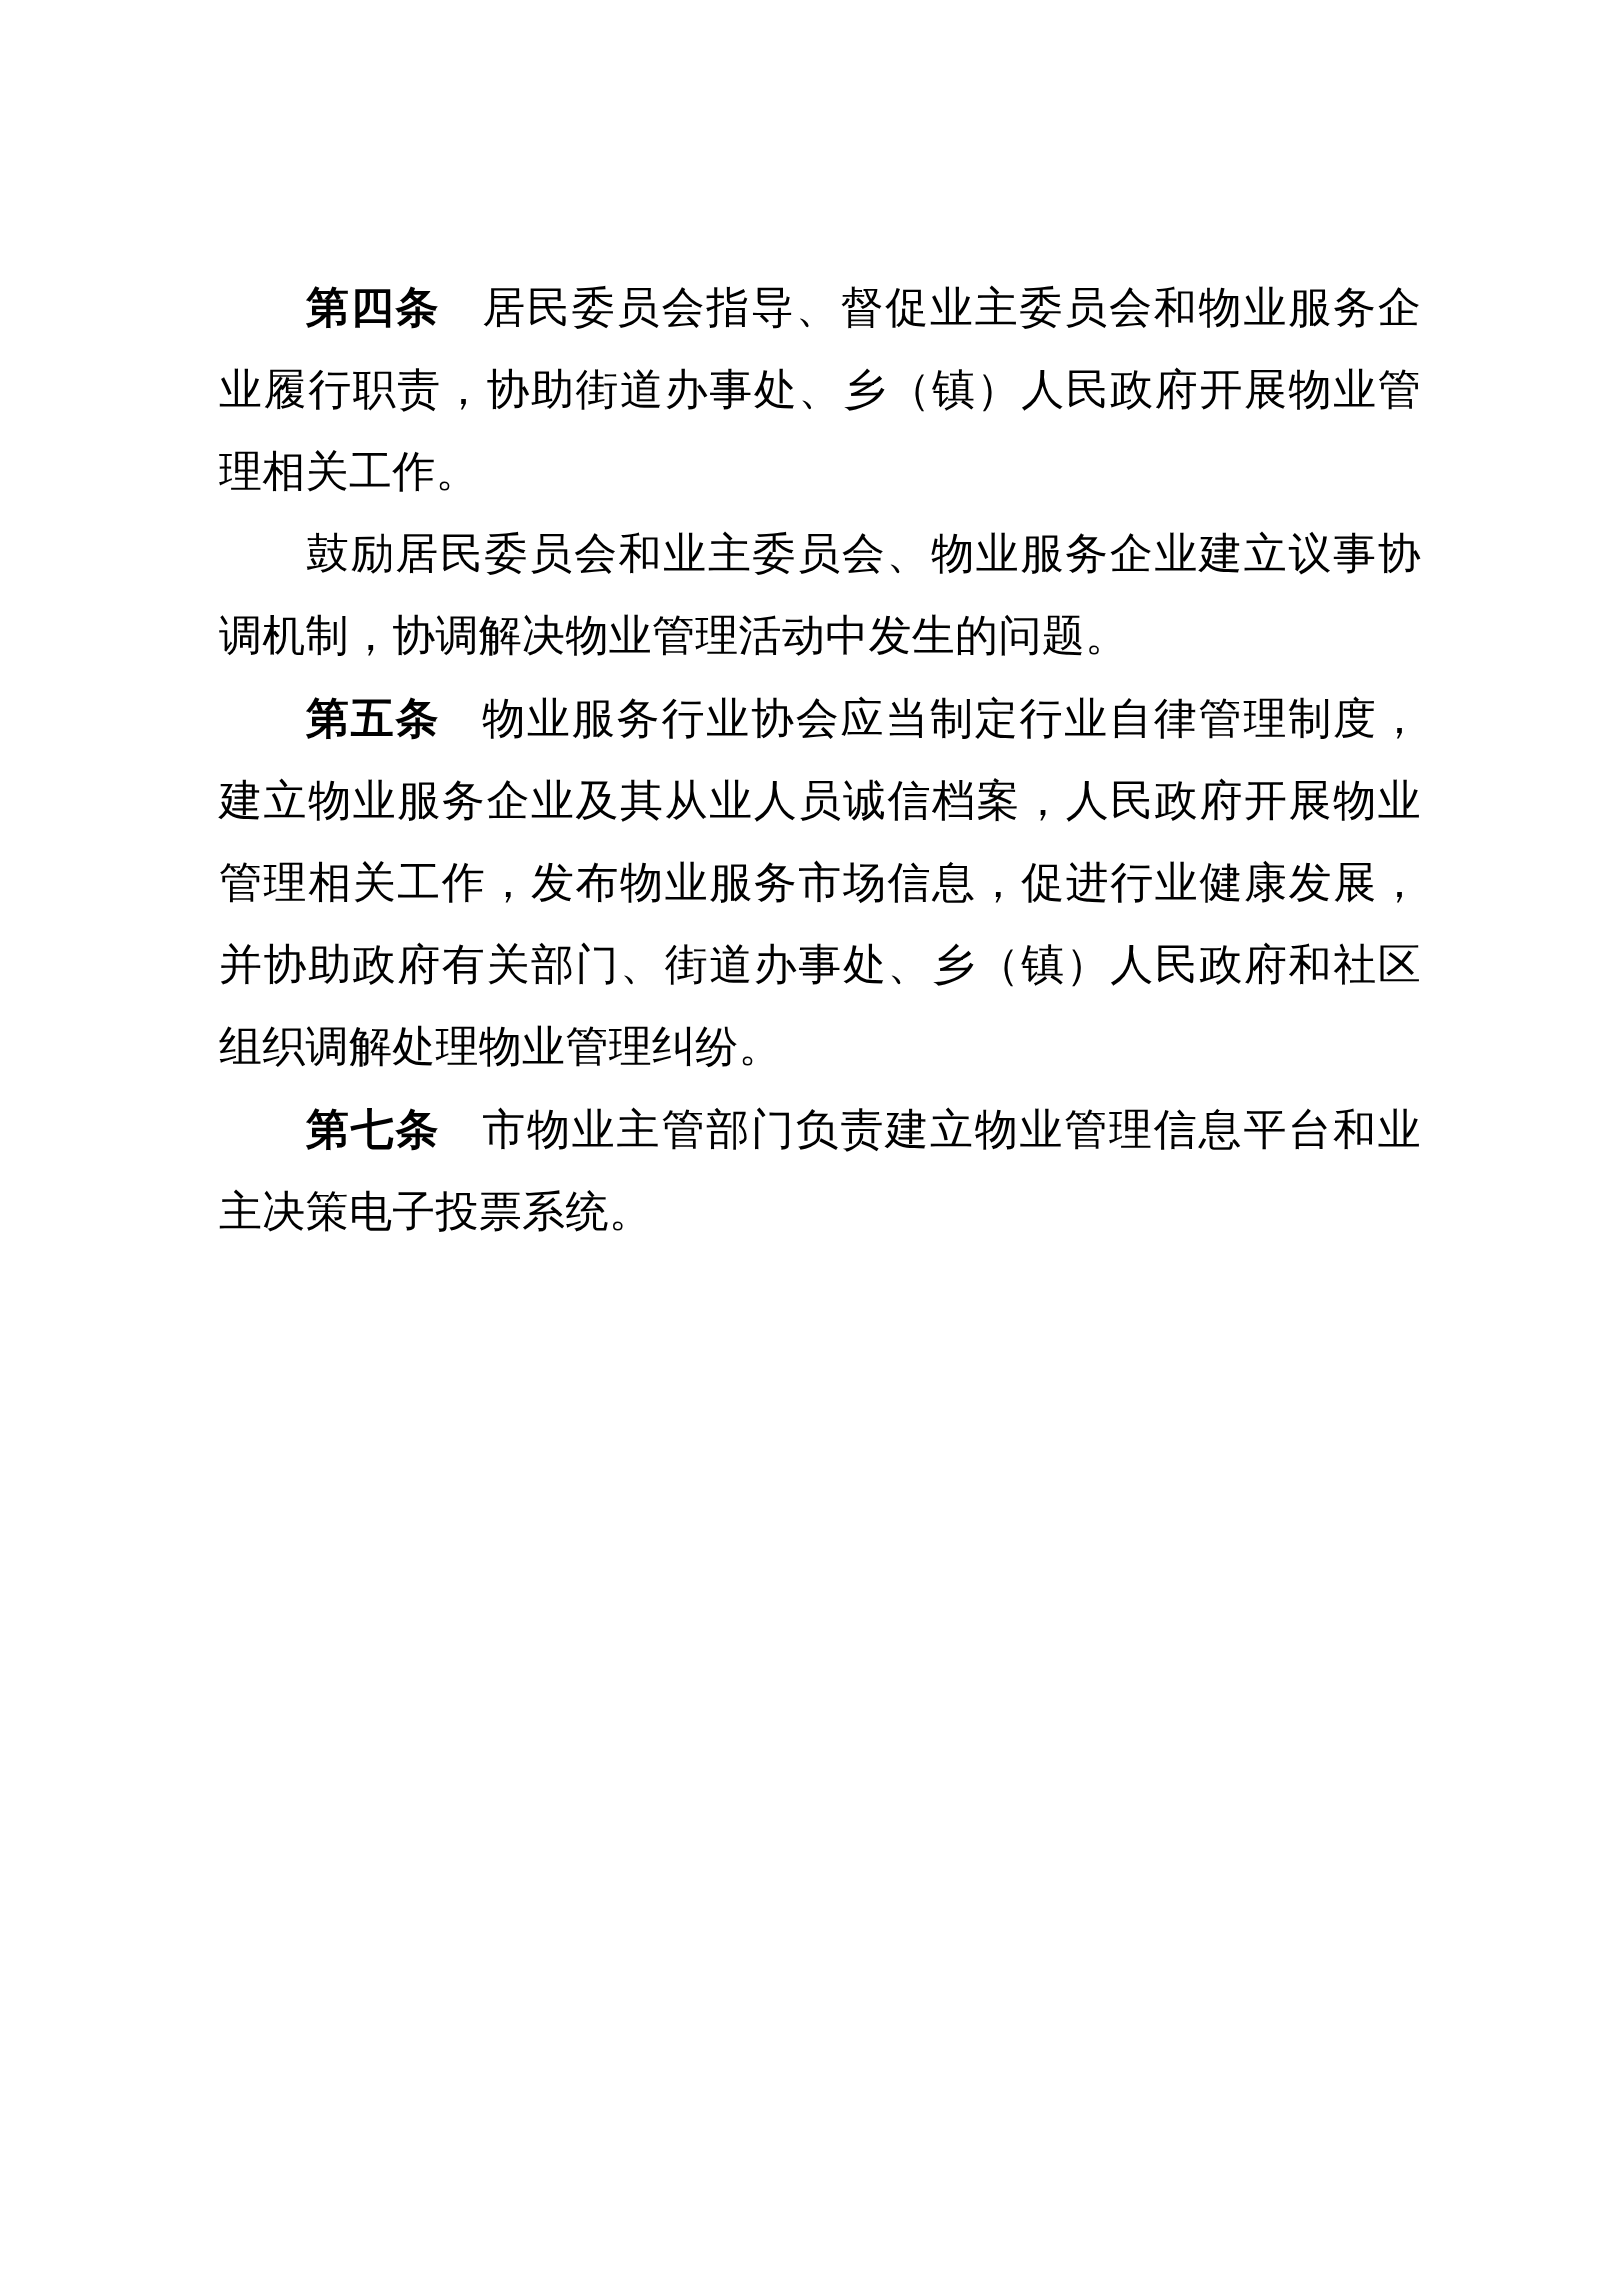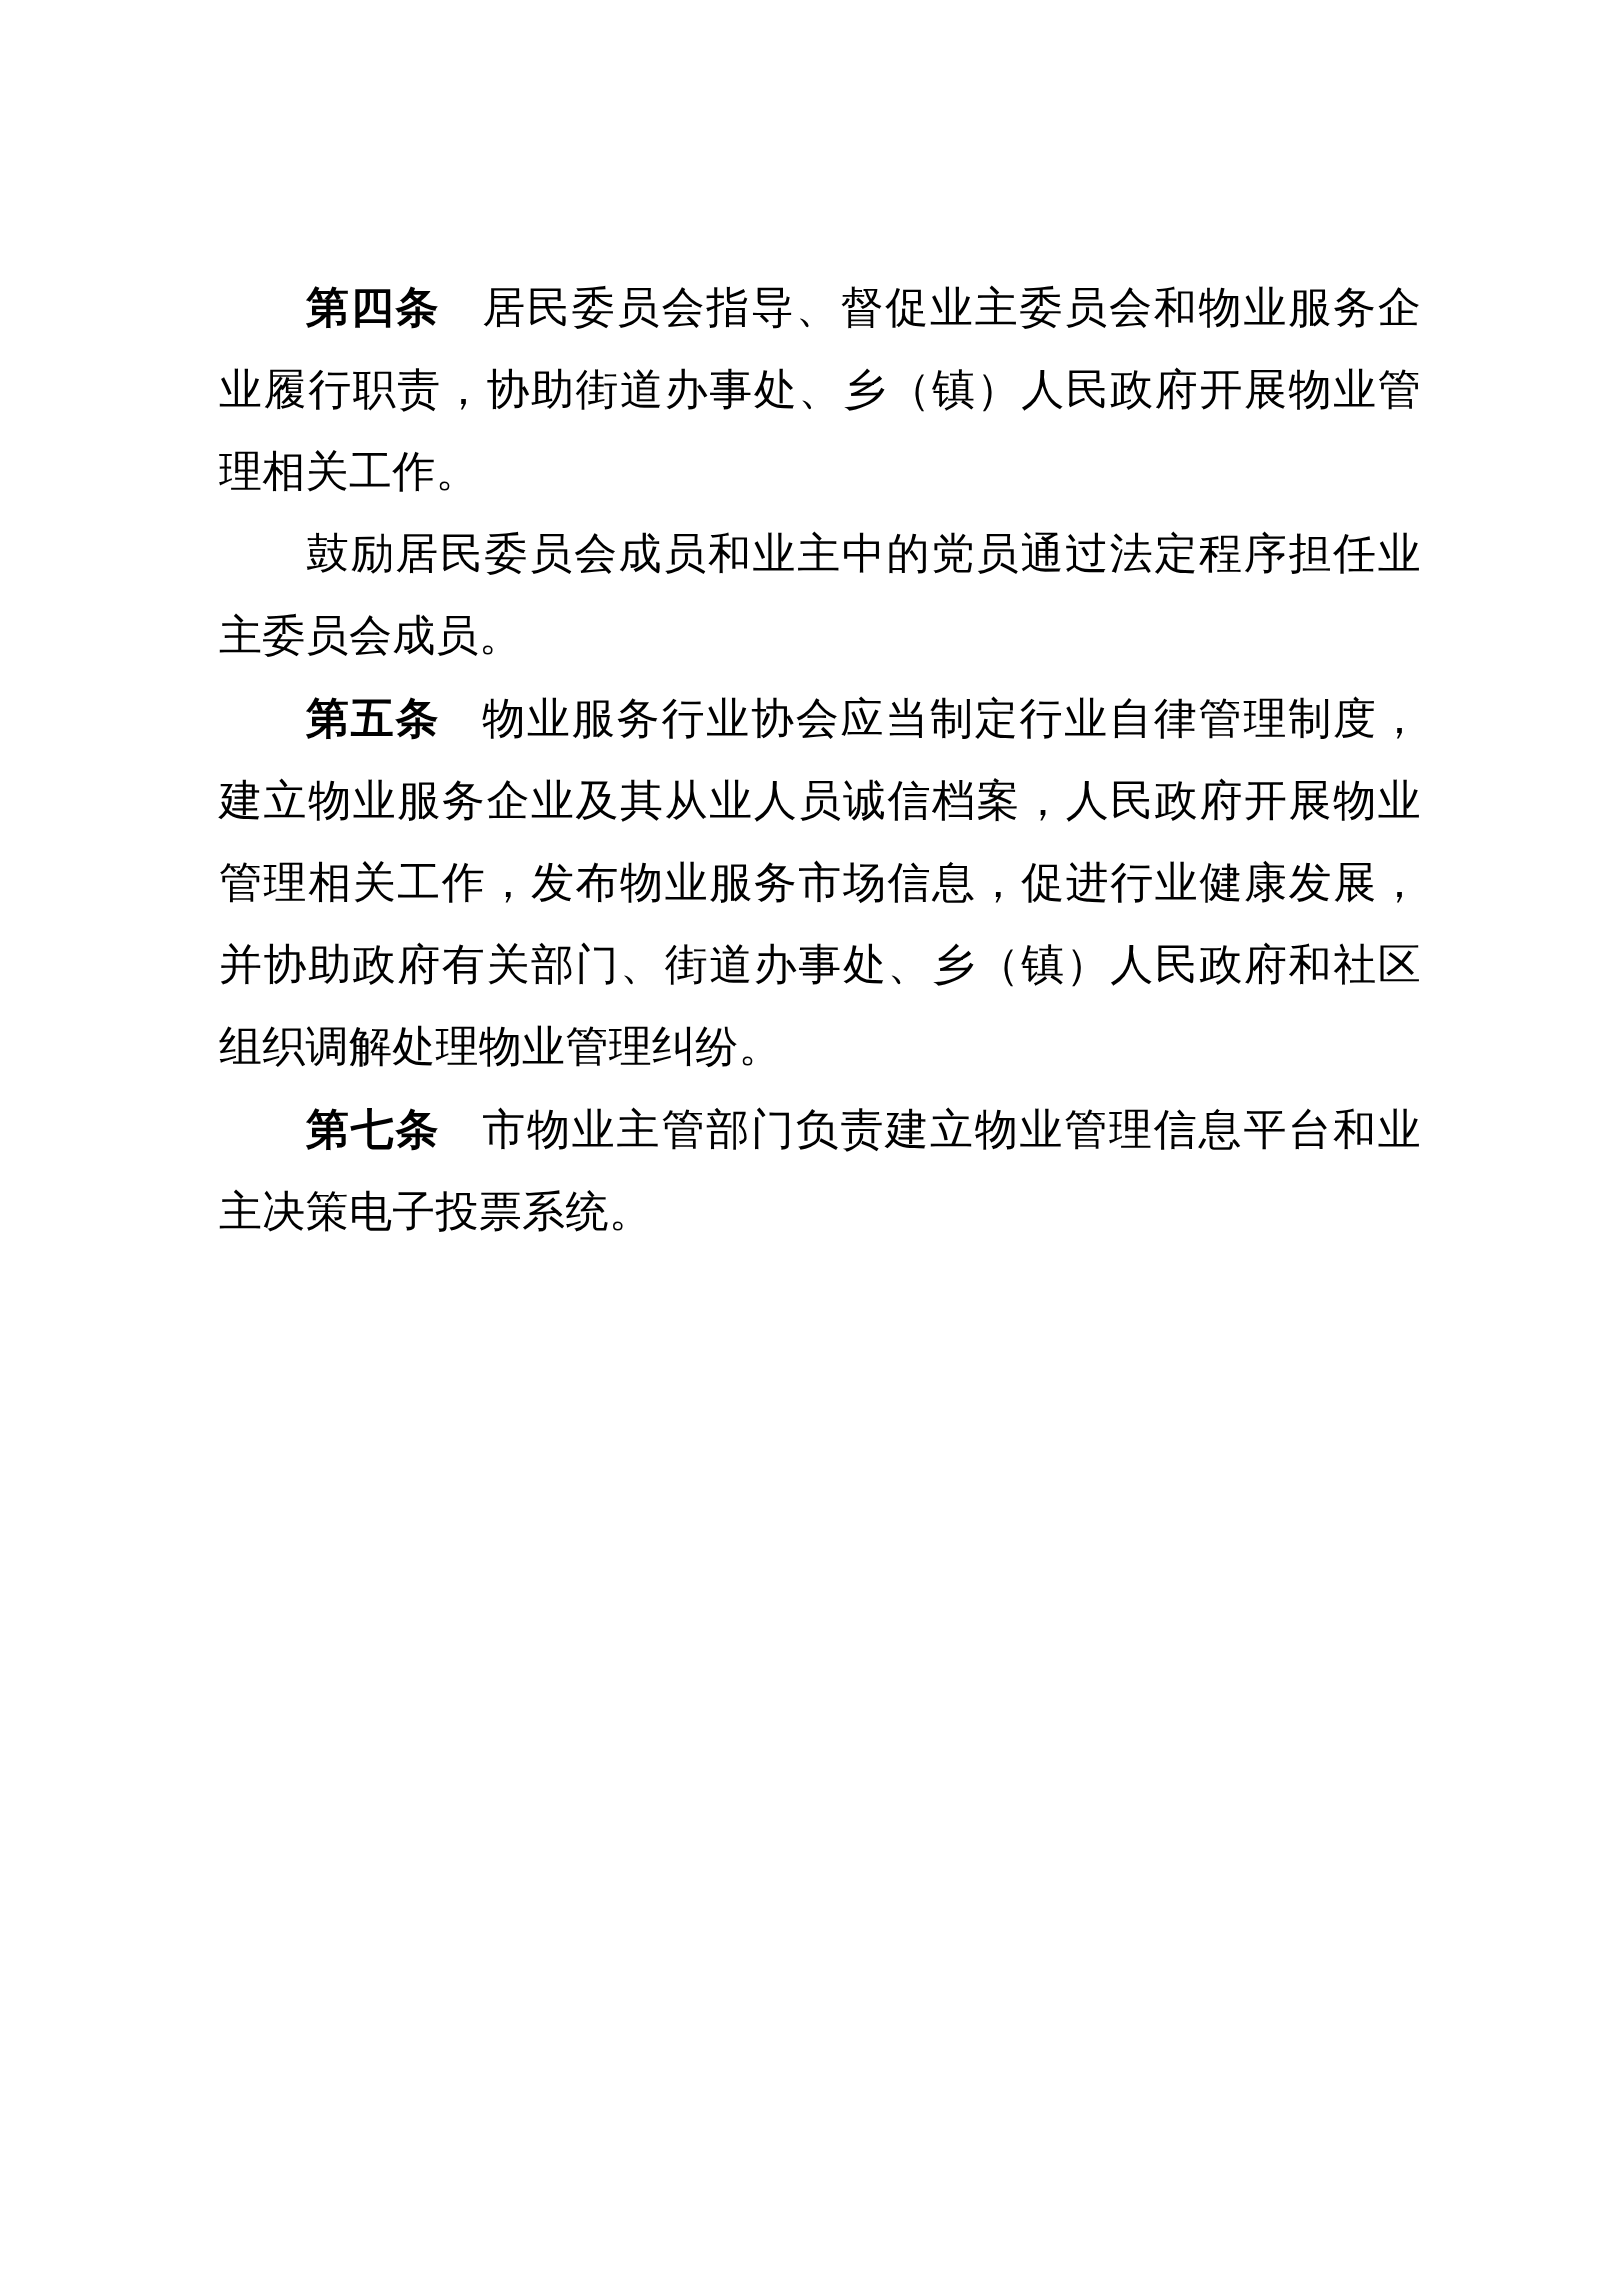--- a/index.html
+++ b/index.html
@@ -48,22 +48,22 @@
     color: #000000;
   }
 </style>
 </head>
 <body>
 
 <main class="page">
   <section class="doc-body" id="doc-body">
   <p class="article-paragraph"><span class="article-label">第四条</span><span>居民委员会指导、督促业主委员会和物业服务企业履行职责，协助街道办事处、乡（镇）人民政府开展物业管理相关工作。</span></p>
 
+  <p class="article-paragraph"><span>鼓励居民委员会和业主委员会、物业服务企业建立议事协调机制，协调解决物业管理活动中发生的问题。</span></p>
 
-  <p class="article-paragraph"><span>鼓励居民委员会成员和业主中的党员通过法定程序担任业主委员会成员。</span></p>
 
 
   <p class="article-paragraph"><span class="article-label">第五条</span><span>物业服务行业协会应当制定行业自律管理制度，建立物业服务企业及其从业人员诚信档案，人民政府开展物业管理相关工作，发布物业服务市场信息，促进行业健康发展，并协助政府有关部门、街道办事处、乡（镇）人民政府和社区组织调解处理物业管理纠纷。</span></p>
 
 
   <p class="article-paragraph"><span class="article-label">第七条</span><span>市物业主管部门负责建立物业管理信息平台和业主决策电子投票系统。</span></p>
 </section>
   <div class="page-num">— 2 —</div>
 </main>
 

